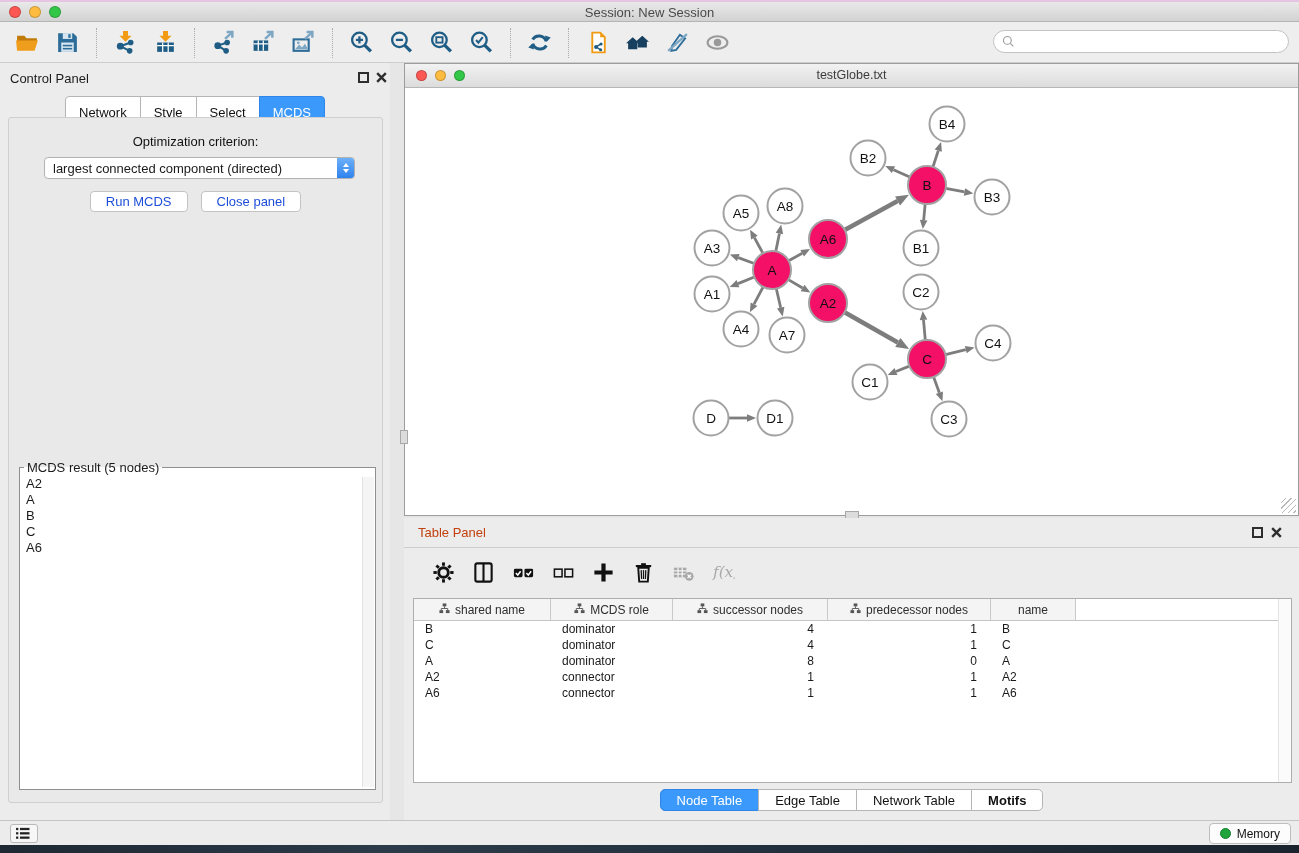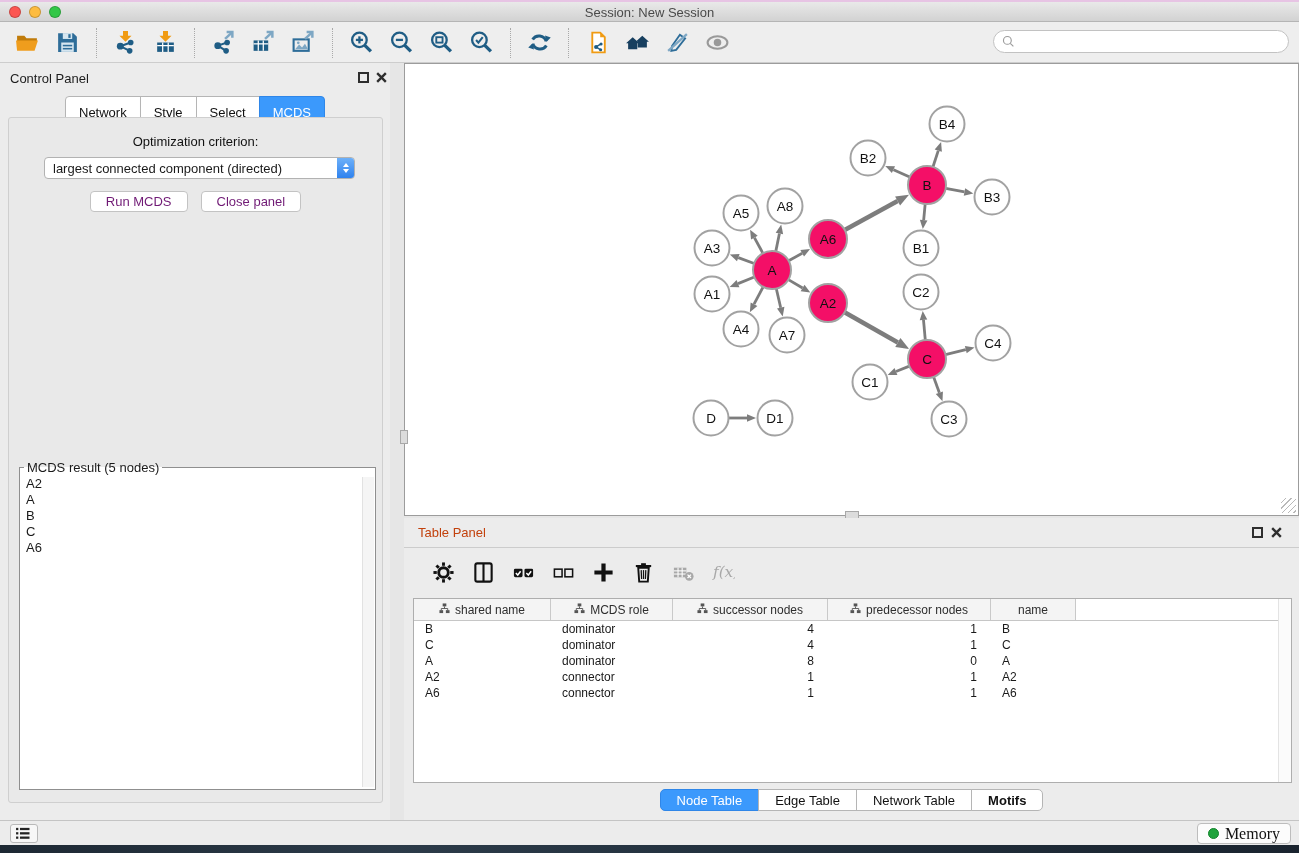--- a/index.html
+++ b/index.html
@@ -49,21 +49,21 @@
   .dropdown{position:absolute;left:35px;right:27px;top:39px;height:22px;background:#fff;
             border:1px solid #b2b2b2;border-radius:4px;display:flex;align-items:center;box-sizing:border-box;}
   .dropdown .val{flex:1;padding-left:8px;font-size:13px;white-space:nowrap;overflow:hidden;}
   .stepper{width:17px;align-self:stretch;background:linear-gradient(#6db0f9,#2f82ee);
            border-radius:0 3px 3px 0;display:flex;flex-direction:column;justify-content:center;align-items:center;}
   .tri{width:0;height:0;border-left:3.5px solid transparent;border-right:3.5px solid transparent;}
   .tri.up{border-bottom:4.5px solid #fff;margin-bottom:2px;}
   .tri.down{border-top:4.5px solid #fff;}
   .btn-row{position:absolute;top:73px;left:0;right:0;display:flex;justify-content:center;gap:13px;}
   .mac-btn{height:21px;padding:0 15px;background:#fff;border:1px solid #c3c3c3;border-radius:4px;
-           font-size:13px;font-family:"Liberation Sans",sans-serif;color:#701a75;cursor:default;}
+           font-size:13px;font-family:"Liberation Sans",sans-serif;color:#1d4ed8;cursor:default;}
   .result-box{position:absolute;left:6px;right:2px;top:338px;bottom:8px;background:#fff;
               border:1px solid #8f8f8f;margin:4px;padding:0;}
   .result-box legend{font-size:13px;margin-left:4px;padding:0 3px;}
   .result-list{padding:1px 0 0 6px;line-height:16px;font-size:13px;}
   .result-item{cursor:default;}
   .scrolltrack{position:absolute;right:1px;top:2px;bottom:2px;width:11px;background:#f5f5f5;
                border-left:1px solid #e2e2e2;}
 
   
   .net-window{position:absolute;left:404px;top:63px;right:0;height:453px;background:#fff;
@@ -108,21 +108,21 @@
   .bottom-tabs .seg-tab:last-child{border-radius:0 5px 5px 0;font-weight:bold;}
 
   
   .statusbar{position:absolute;left:0;top:820px;width:100%;height:25px;background:#ececec;
              border-top:1px solid #c4c4c4;box-sizing:border-box;}
   .list-btn{position:absolute;left:10px;top:3px;width:28px;height:19px;background:#f7f7f7;
             border:1px solid #b9b9b9;border-radius:3px;padding:1px 5px;}
   .list-btn svg{width:14px;height:13px;display:block;}
   .memory-btn{position:absolute;right:8px;top:2px;height:21px;background:#fcfcfc;border:1px solid #bdbdbd;
               border-radius:4px;display:flex;align-items:center;gap:6px;padding:0 10px;
-              font-size:16px;font-family:Liberation Serif, serif;color:#111;}
+              font-size:12px;font-family:Liberation Sans, sans-serif;color:#111;}
   .green-dot{width:11px;height:11px;border-radius:50%;background:#1fa33c;border:1px solid #12832c;box-sizing:border-box;}
   .desktop-strip{position:absolute;left:0;top:845px;width:100%;height:8px;
                  background:linear-gradient(90deg,#1d2833,#2c3b49 30%,#22303d 60%,#1a242f);}
 </style>
 </head>
 <body>
 
 <div class="screen">
 
   <div class="titlebar">
@@ -309,20 +309,28 @@
             <div class="result-item">B</div>
             <div class="result-item">C</div>
             <div class="result-item">A6</div>
           </div>
         <div class="scrolltrack"></div>
       </fieldset>
     </div>
   </div>
 
   <div class="net-window">
+    <div class="net-titlebar">
+      <div class="net-lights">
+        <button class="light red"></button>
+        <button class="light yellow"></button>
+        <button class="light green"></button>
+      </div>
+      <div class="net-title">testGlobe.txt</div>
+    </div>
     <div class="net-body">
       <svg id="graph-svg" width="893" height="427" viewBox="0 0 893 427">
           <line x1="357.9223330087103" y1="165.3088058547254" x2="349.37761451347956" y2="149.59754926672048" stroke="#7d7d7d" stroke-width="2.8"></line>
           <polygon points="345.0776669912897,141.6911941452746 352.7158533425345,147.78201586846254 346.0393756844246,151.41308266497842" fill="#7d7d7d"></polygon>
           <line x1="370.782138561512" y1="163.38024092794097" x2="374.42632211987706" y2="145.4396449482975" stroke="#7d7d7d" stroke-width="2.8"></line>
           <polygon points="376.217861438488,136.61975907205903 378.15027393428886,146.19607266059992 370.70237030546525,144.6832172359951" fill="#7d7d7d"></polygon>
           <line x1="349.16134999815444" y1="175.45916166598997" x2="333.28853684482505" y2="169.63913017643586" stroke="#7d7d7d" stroke-width="2.8"></line>
           <polygon points="324.83865000184556,166.54083833401003 334.5967045116271,166.07140017606673 331.980369178023,173.20686017680498" fill="#7d7d7d"></polygon>
           <line x1="349.35894287318007" y1="189.05642285072798" x2="332.9973473447873" y2="195.60106106208508" stroke="#7d7d7d" stroke-width="2.8"></line>
           <polygon points="324.64105712681993,198.94357714927202 331.5860627746417,192.0728496367211 334.40863191493287,199.12927248744907" fill="#7d7d7d"></polygon>

